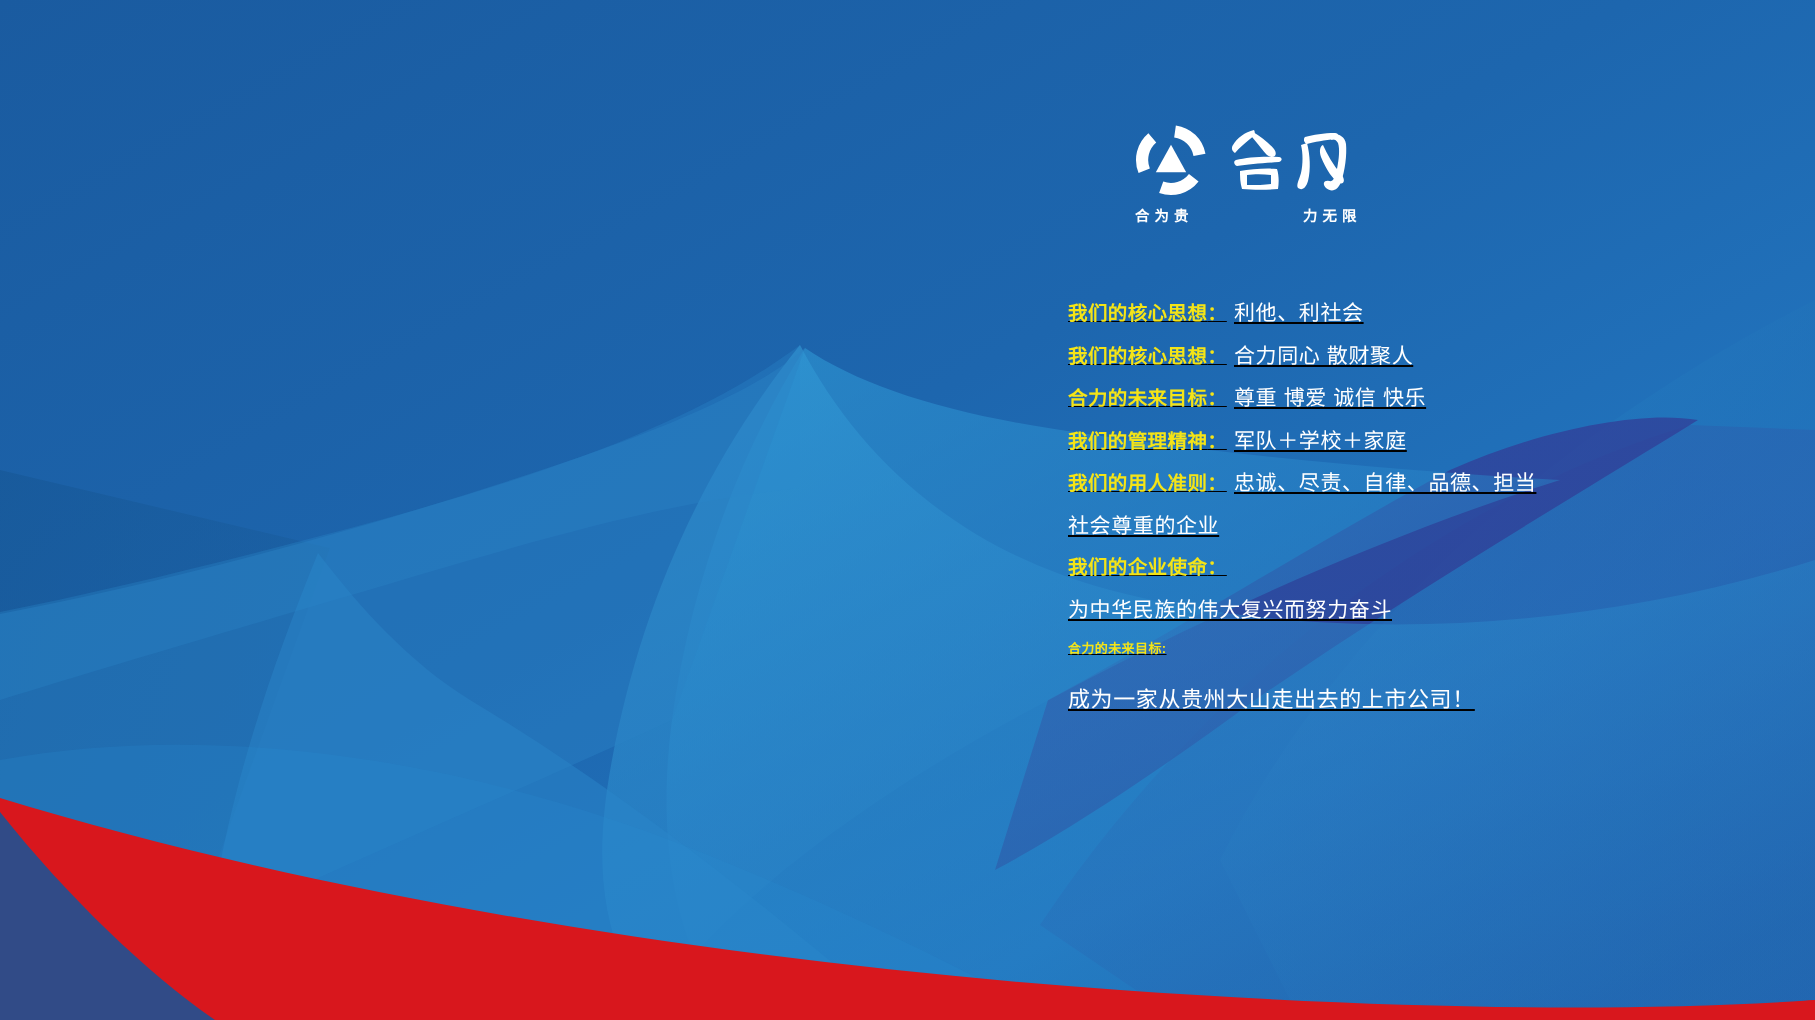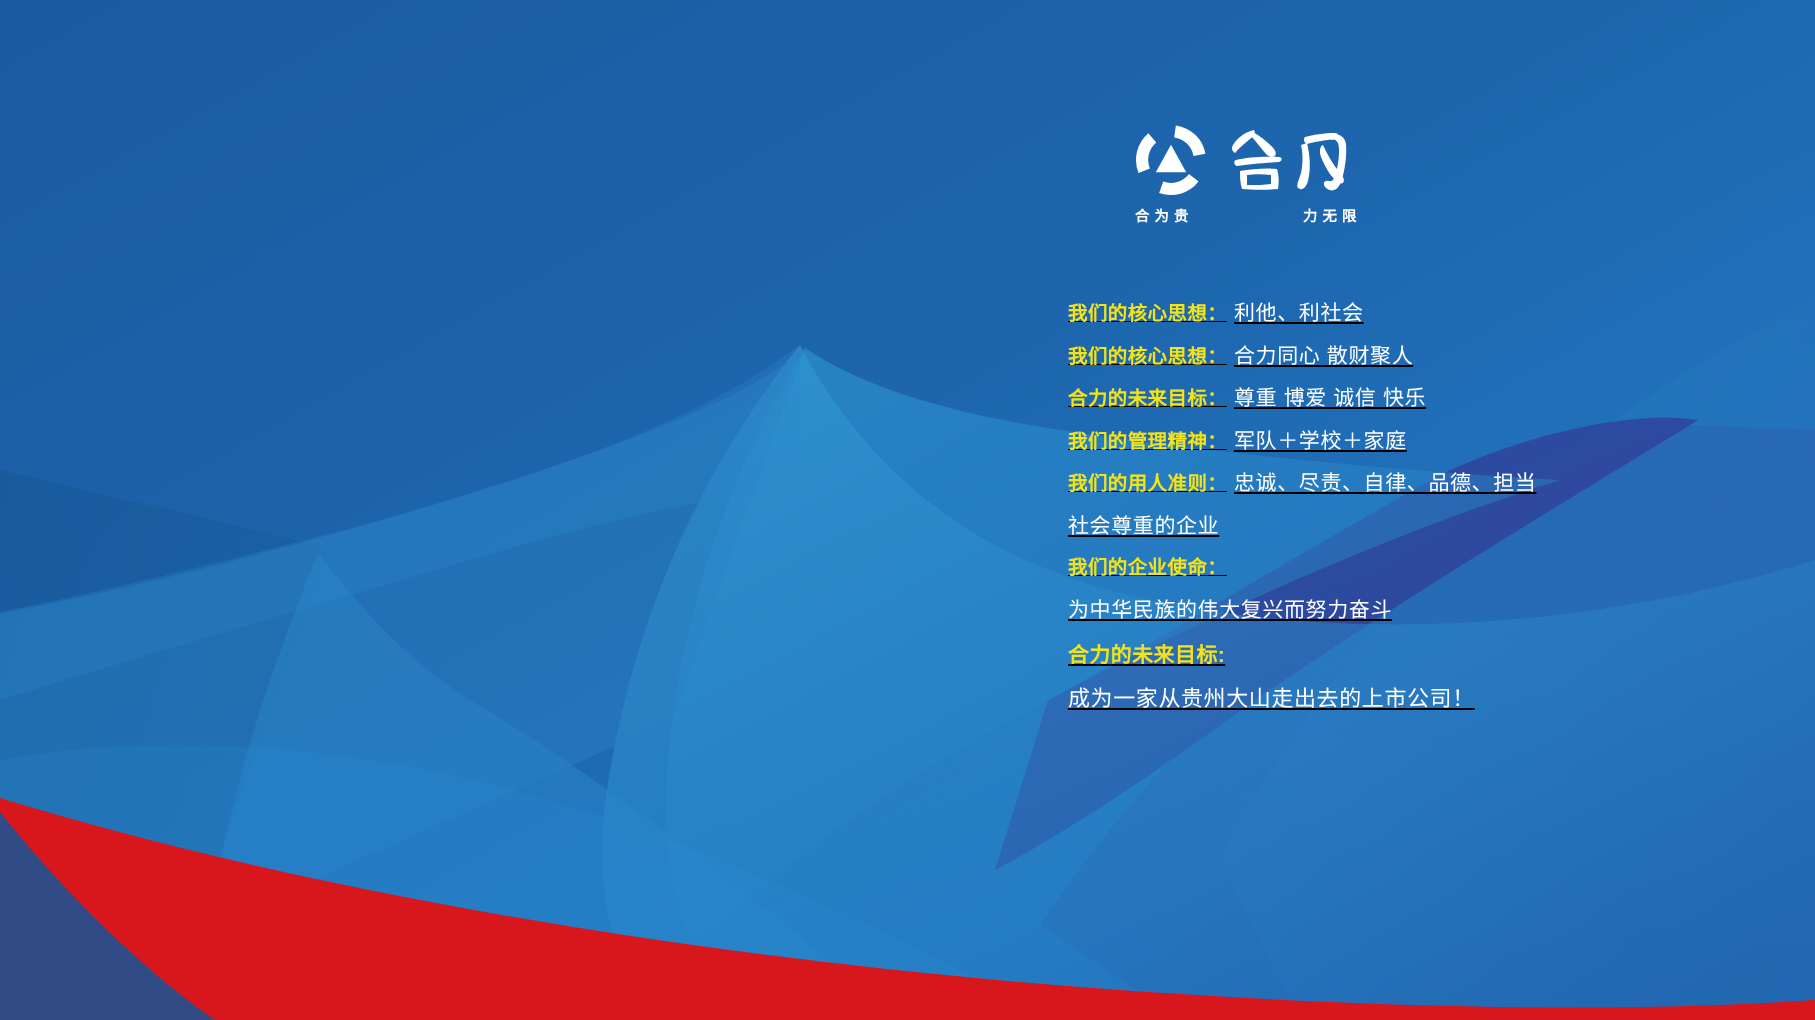--- a/index.html
+++ b/index.html
@@ -98,23 +98,23 @@
   }
   .kv-cont {
     color: #ffffff;
     font-size: 21px;
     letter-spacing: 0.6px;
     margin-bottom: 12.5px;
     white-space: nowrap;
   }
   .goal-head {
     margin-top: 15px;
-    margin-bottom: 12px;
+    margin-bottom: 24px;
     color: #f4e417;
-    font-size: 21px;
+    font-size: 13px;
     font-weight: 700;
     letter-spacing: 0.4px;
     white-space: nowrap;
   }
   .goal-text {
     color: #ffffff;
     font-size: 22px;
     letter-spacing: 0.6px;
     white-space: nowrap;
   }

